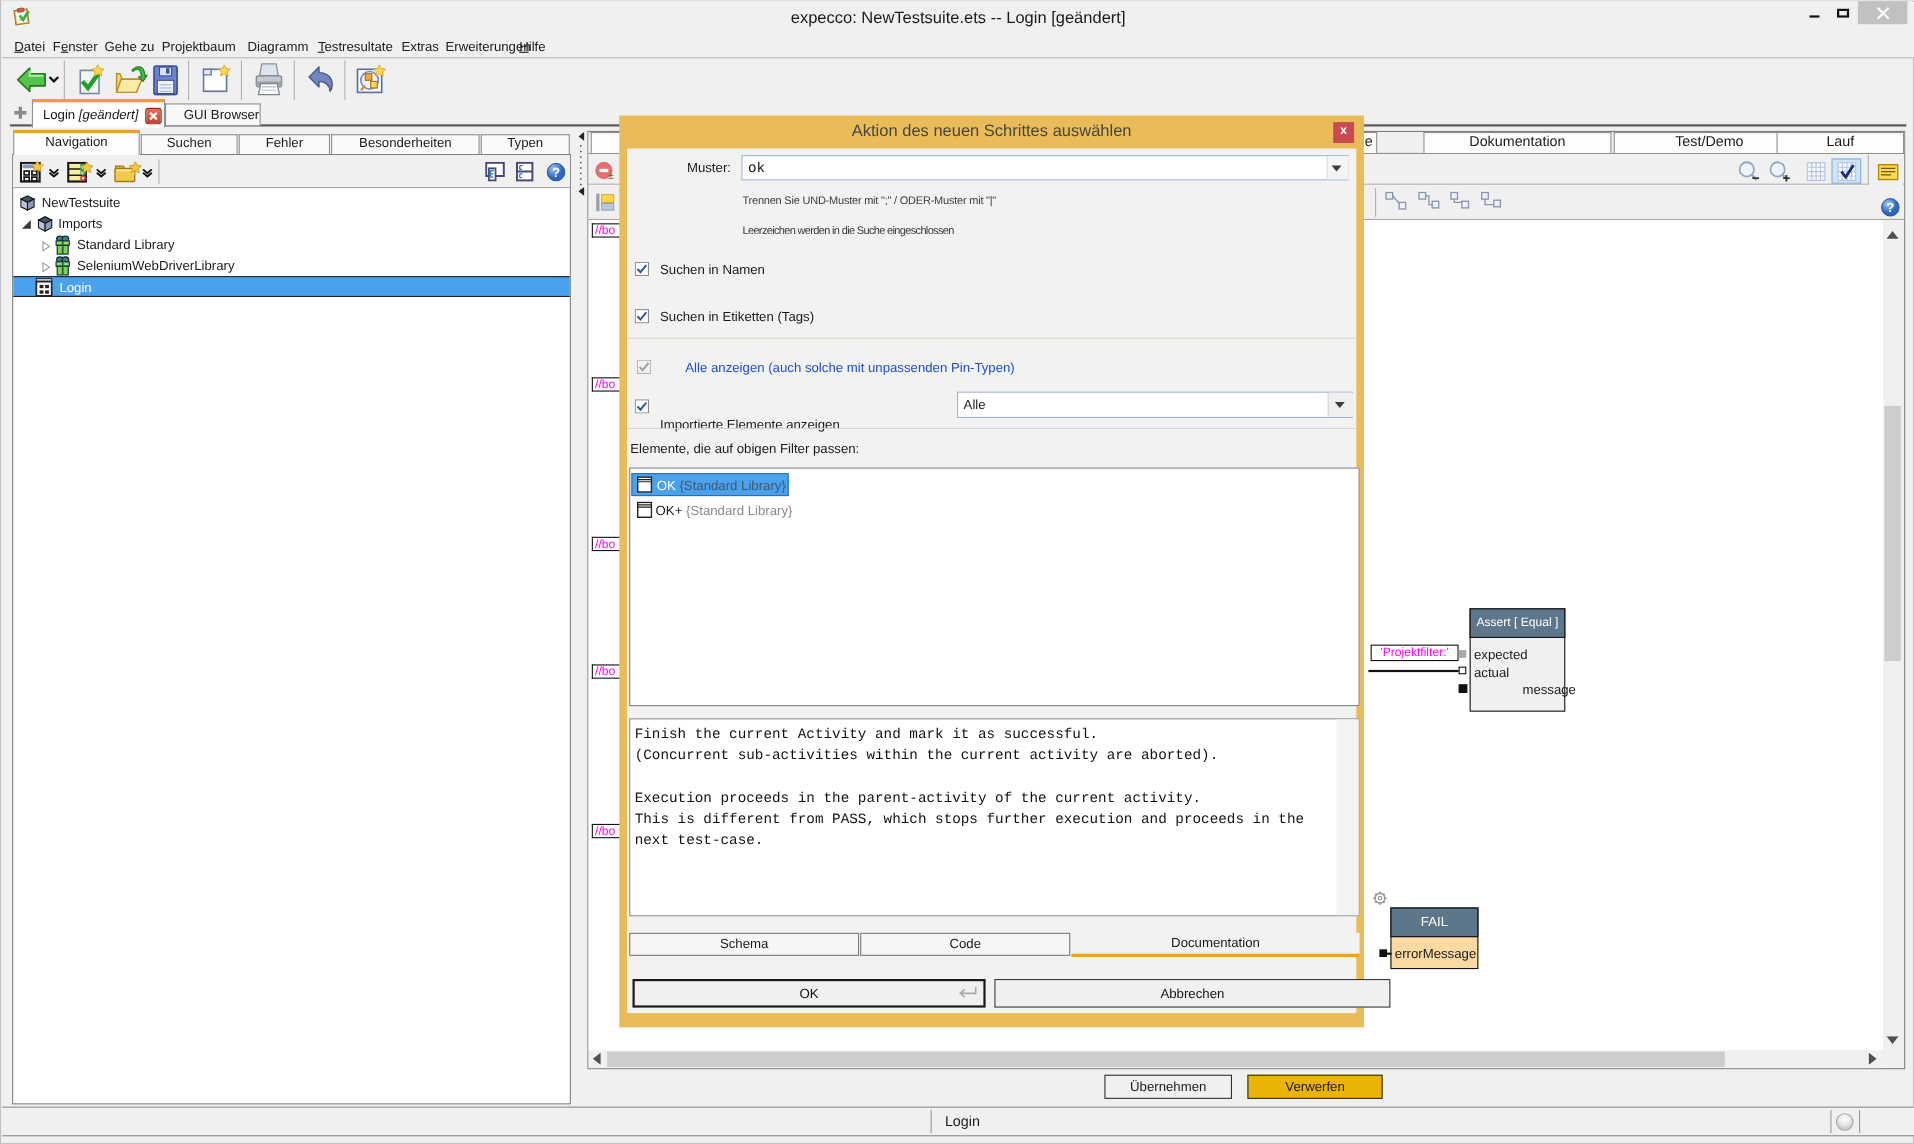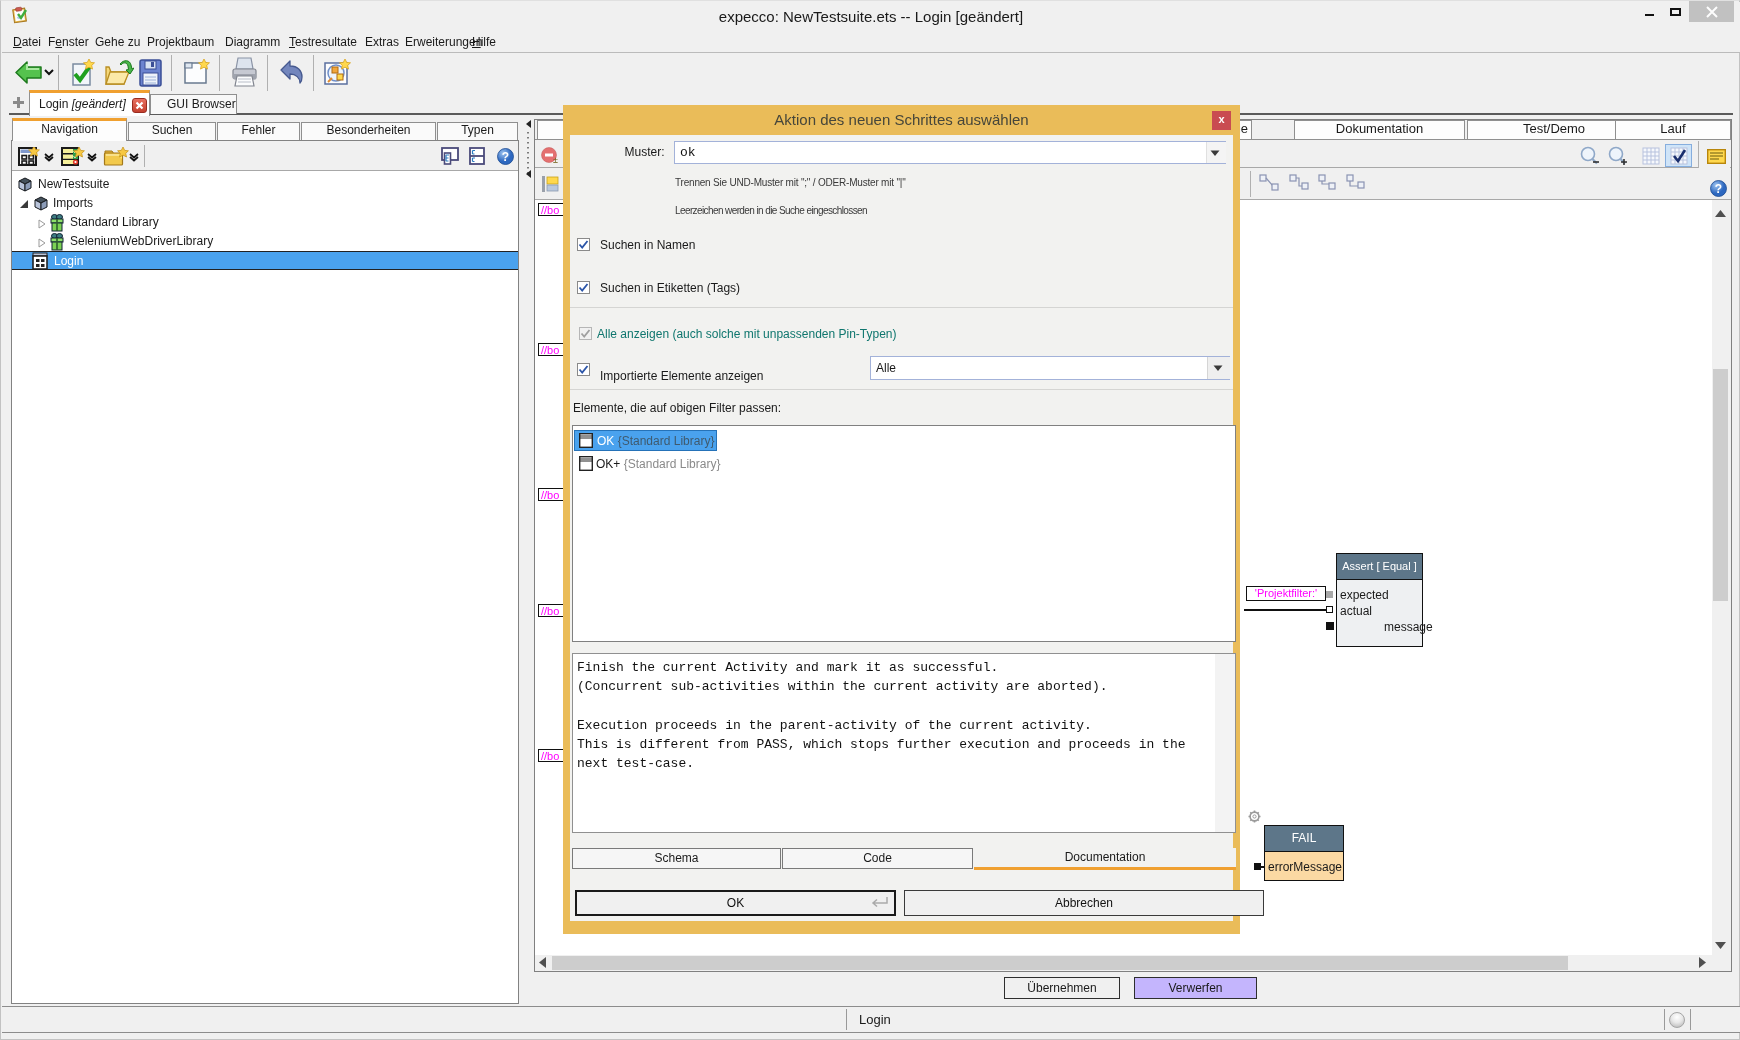--- a/index.html
+++ b/index.html
@@ -392,21 +392,21 @@
         <path d="M7 0 L0 5.5 L7 11 Z" fill="#505050"></path>
       </svg>
     <div class="abs" style="left:551px;top:955px;width:1016px;height:14px;background:#cdcdcd;"></div>
     <svg class="abs" style="left:1697px;top:956px;" width="8" height="11">
         <path d="M1 0 L8 5.5 L1 11 Z" fill="#505050"></path>
       </svg>
   </div>
 
   <div class="abs" id="bottombar">
     <div class="abs txt13" style="left:1003px;top:976px;width:116px;height:22px;box-sizing:border-box;border:1px solid #2e2e2e;background:#f0f0f0;text-align:center;line-height:20px;font-size:12px;">Übernehmen</div>
-    <div class="abs txt13" style="left:1133px;top:976px;width:123px;height:22px;box-sizing:border-box;border:1px solid #2e2e2e;background:#c4b5fd;text-align:center;line-height:20px;font-size:12px;">Verwerfen</div>
+    <div class="abs txt13" style="left:1133px;top:976px;width:123px;height:22px;box-sizing:border-box;border:1px solid #2e2e2e;background:#eab308;text-align:center;line-height:20px;font-size:12px;">Verwerfen</div>
 
     <div class="abs" style="left:1px;top:1005px;width:1738px;height:27px;background:#f0f0f0;border-top:1px solid #8c8c8c;border-bottom:1px solid #8c8c8c;box-sizing:border-box;"></div>
     <div class="abs" style="left:845px;top:1008px;width:1px;height:21px;background:#999;"></div>
     <div class="abs" style="left:1663px;top:1008px;width:1px;height:21px;background:#999;"></div>
     <div class="abs" style="left:1689px;top:1008px;width:1px;height:21px;background:#999;"></div>
     <div class="abs txt13" style="left:858px;top:1011px;">Login</div>
     <div class="abs" style="left:1668px;top:1011px;width:16px;height:16px;border-radius:50%;background:radial-gradient(circle at 50% 30%,#ffffff 0%,#e8e8e8 45%,#b0b0b0 100%);border:1px solid #a5a5a5;box-sizing:border-box;"></div>
   </div>
 
   <div class="abs" id="bottombar"></div>
@@ -439,26 +439,26 @@
     <svg class="cb" style="left:576px;top:280px;">
         <rect x="0.5" y="0.5" width="12" height="12" fill="#fff" stroke="#8a8a8a"></rect>
         <path d="M2.5 6.5 L5.2 9.5 L10.5 3" fill="none" stroke="#2b55a8" stroke-width="1.8"></path>
       </svg>
     <div class="abs txt12" style="left:599px;top:280px;">Suchen in Etiketten (Tags)</div>
     <div class="abs" style="left:569px;top:306px;width:663px;height:1px;background:#d5d5d3;"></div>
     <svg class="cb" style="left:578px;top:326px;">
         <rect x="0.5" y="0.5" width="12" height="12" fill="#f1f1f1" stroke="#b6b6b6"></rect>
         <path d="M2.5 6.5 L5.2 9.5 L10.5 3" fill="none" stroke="#a0a0a0" stroke-width="1.8"></path>
       </svg>
-    <div class="abs txt12" style="left:596px;top:326px;color:#0f766e;">Alle anzeigen (auch solche mit unpassenden Pin-Typen)</div>
+    <div class="abs txt12" style="left:622px;top:326px;color:#1d4ed8;">Alle anzeigen (auch solche mit unpassenden Pin-Typen)</div>
     <svg class="cb" style="left:576px;top:362px;">
         <rect x="0.5" y="0.5" width="12" height="12" fill="#fff" stroke="#8a8a8a"></rect>
         <path d="M2.5 6.5 L5.2 9.5 L10.5 3" fill="none" stroke="#2b55a8" stroke-width="1.8"></path>
       </svg>
-    <div class="abs txt12" style="left:599px;top:368px;">Importierte Elemente anzeigen</div>
+    <div class="abs txt12" style="left:599px;top:378px;">Importierte Elemente anzeigen</div>
     <div class="abs" style="left:869px;top:355px;width:360px;height:24px;box-sizing:border-box;background:#fff;border:1px solid #a3b2d9;"></div>
     <div class="abs txt12" style="left:875px;top:360px;">Alle</div>
     <div class="abs" style="left:1206px;top:356px;width:22px;height:22px;background:#efefef;border-left:1px solid #d5d5d5;"></div>
     <svg class="abs" style="left:1212px;top:364px;" width="10" height="7">
         <path d="M0.5 0.5 L5 6 L9.5 0.5 Z" fill="#3a3a3a"></path>
       </svg>
     <div class="abs" style="left:569px;top:388px;width:663px;height:1px;background:#d5d5d3;"></div>
     <div class="abs txt12" style="left:572px;top:400px;">Elemente, die auf obigen Filter passen:</div>
 
     <div class="abs" style="left:571px;top:424px;width:664px;height:217px;box-sizing:border-box;background:#fff;border:1px solid #808080;"></div>

